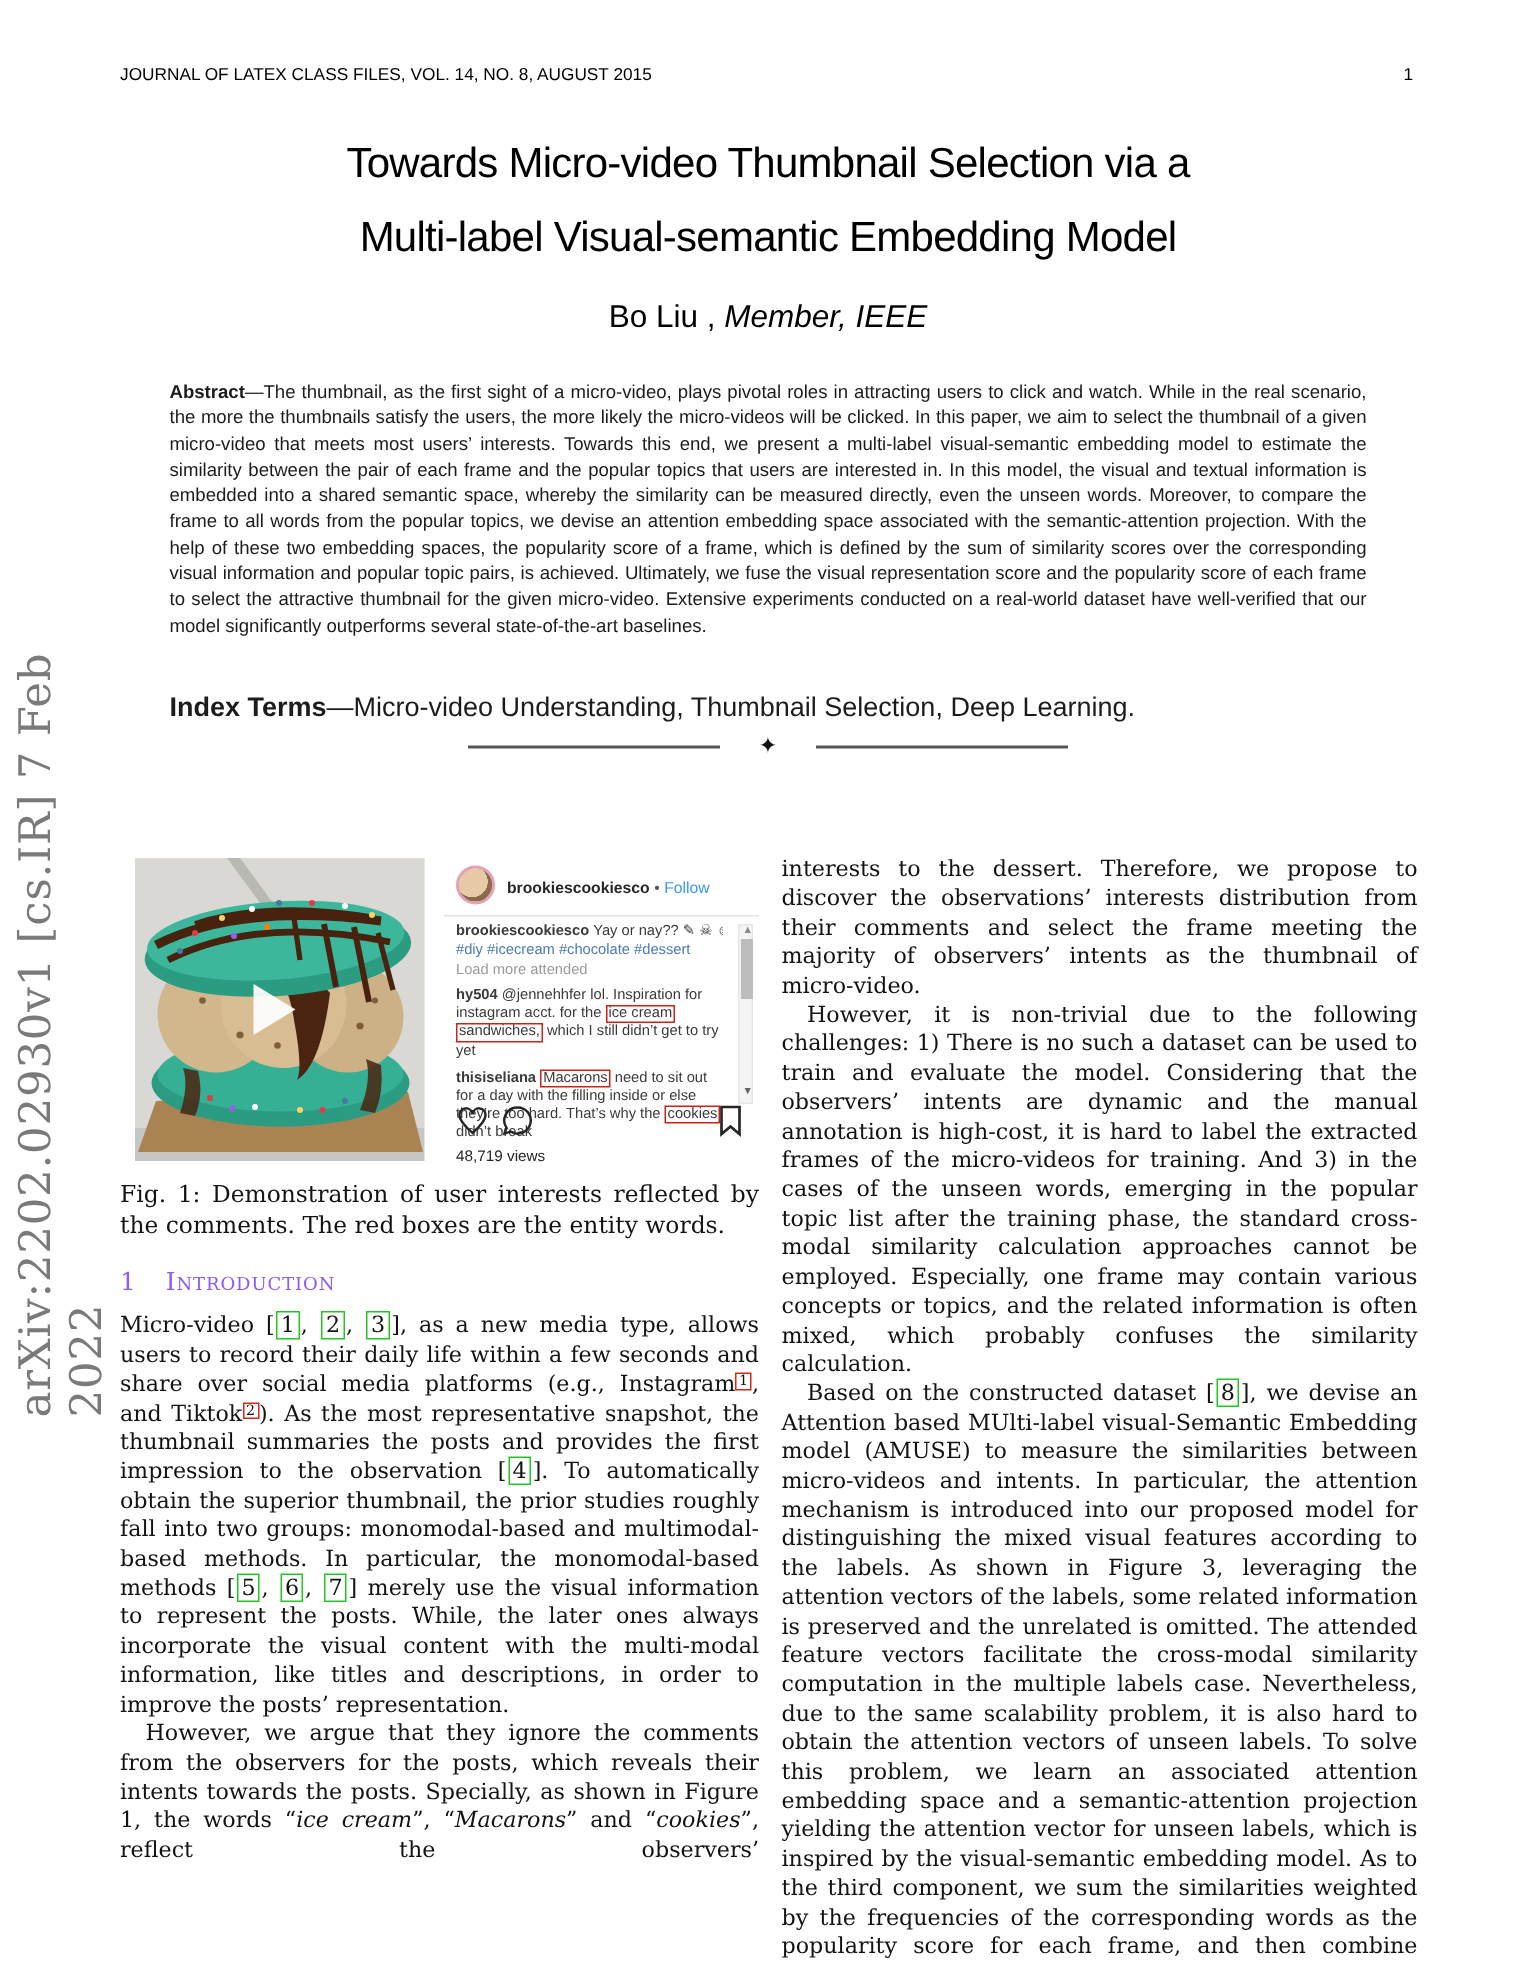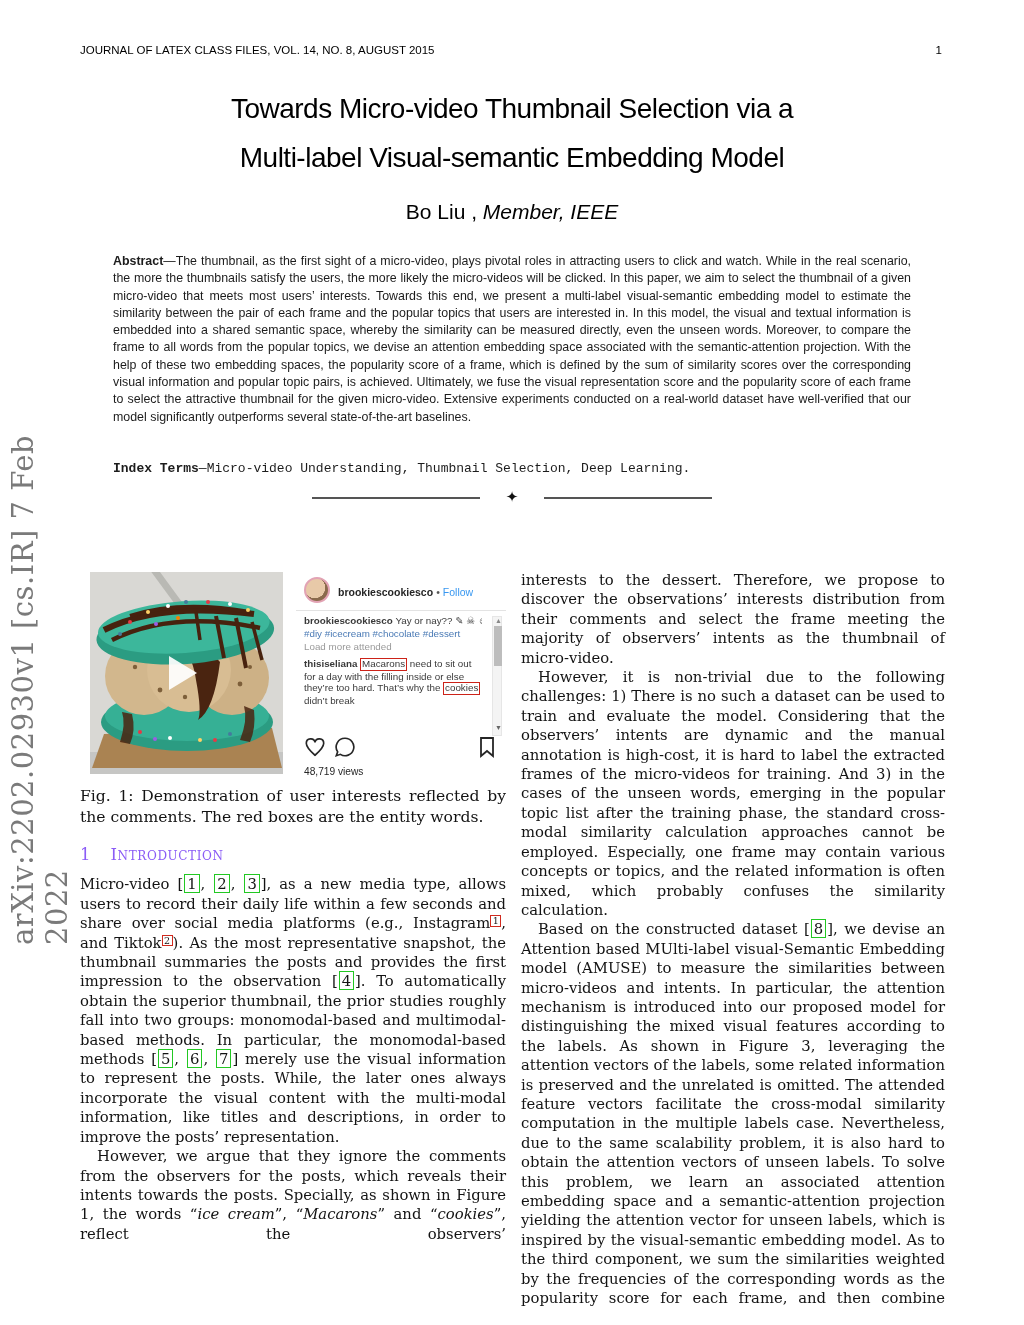--- a/index.html
+++ b/index.html
@@ -22,21 +22,21 @@
          font-family:"Liberation Sans",sans-serif;font-weight:400;font-size:28px;
          line-height:49px;color:#000;letter-spacing:-.5px;}
   .author{position:absolute;left:0;right:0;top:200px;text-align:center;
           font-family:"Liberation Sans",sans-serif;font-size:21px;color:#000;}
 
   
   .abstract{position:absolute;left:113px;width:798px;top:253px;margin:0;
             font-family:"Liberation Sans",sans-serif;font-size:12.4px;line-height:17.3px;
             text-align:justify;color:#1c1c1c;}
   .indexterms{position:absolute;left:113px;width:798px;top:461px;margin:0;
-              font-family:Liberation Mono, monospace;font-size:13px;color:#1c1c1c;}
+              font-family:Liberation Sans, sans-serif;font-size:18px;color:#1c1c1c;}
 
   
   .divider{position:absolute;left:0;right:0;top:490px;display:flex;align-items:center;justify-content:center;gap:26px;}
   .divider .rule{display:inline-block;width:168px;height:2px;background:#555;}
   .divider .diamond{font-size:15px;color:#111;line-height:1;}
 
   
   .col{position:absolute;top:570px;text-align:justify;font-size:14.8px;line-height:19.4px;color:#131313;}
   .col-left{left:80px;width:426px;}
   .col-right{left:521px;width:424px;}
@@ -183,20 +183,21 @@
           <div class="ig-follow-wrap">
             <span class="ig-user-inline" style="font-weight:bold;color:#262626;">brookiescookiesco</span><span class="ig-dot">•</span><span class="blue">Follow</span>
           </div>
         </div>
         <div class="ig-divider"></div>
 
         <div class="ig-body">
           <p class="ig-line"><span class="seg-b">brookiescookiesco </span><span>Yay or nay?? ✎ ☠ ☺</span></p>
           <p class="ig-line hash">#diy #icecream #chocolate #dessert</p>
           <p class="ig-line gray">Load more attended</p>
+          <p class="ig-para"><span class="seg-b">hy504 </span><span>@jennehhfer lol. Inspiration for instagram acct. for the </span><span class="c-red">ice cream</span><span> </span><span class="c-red">sandwiches,</span><span> which I still didn’t get to try yet</span></p>
           <p class="ig-para"><span class="seg-b">thisiseliana </span><span class="c-red">Macarons</span><span> need to sit out for a day with the filling inside or else they’re too hard. That’s why the </span><span class="c-red">cookies</span><span> didn’t break</span></p>
         </div>
 
         <div class="ig-scroll"></div>
         <div class="ig-thumb"></div>
         <div class="ig-caret-up">▲</div>
         <div class="ig-caret-dn">▼</div>
 
         <div class="ig-actions">
           <svg class="ic-heart" width="22" height="22" viewBox="0 0 24 24" fill="none" stroke="#262626" stroke-width="1.8">

